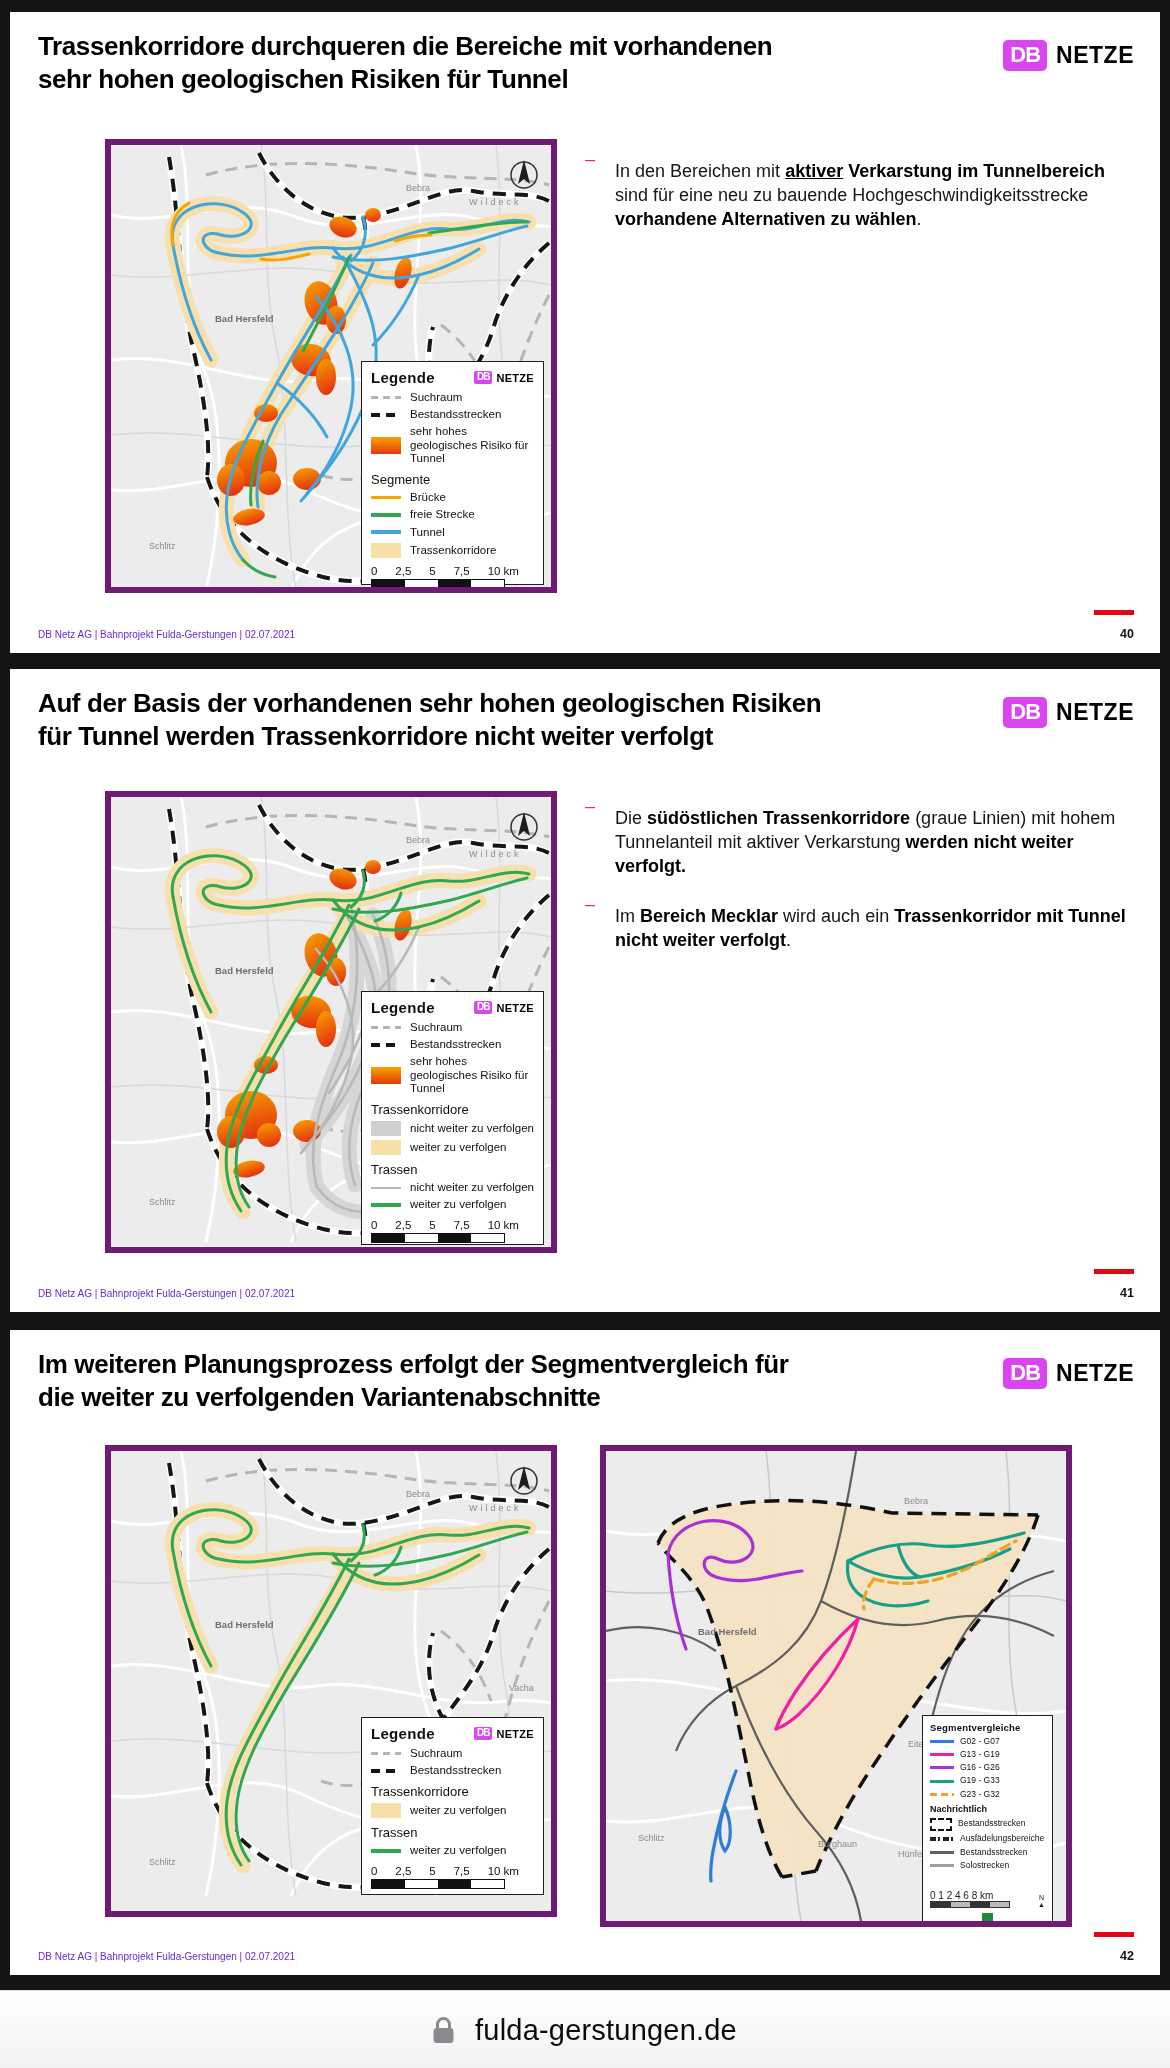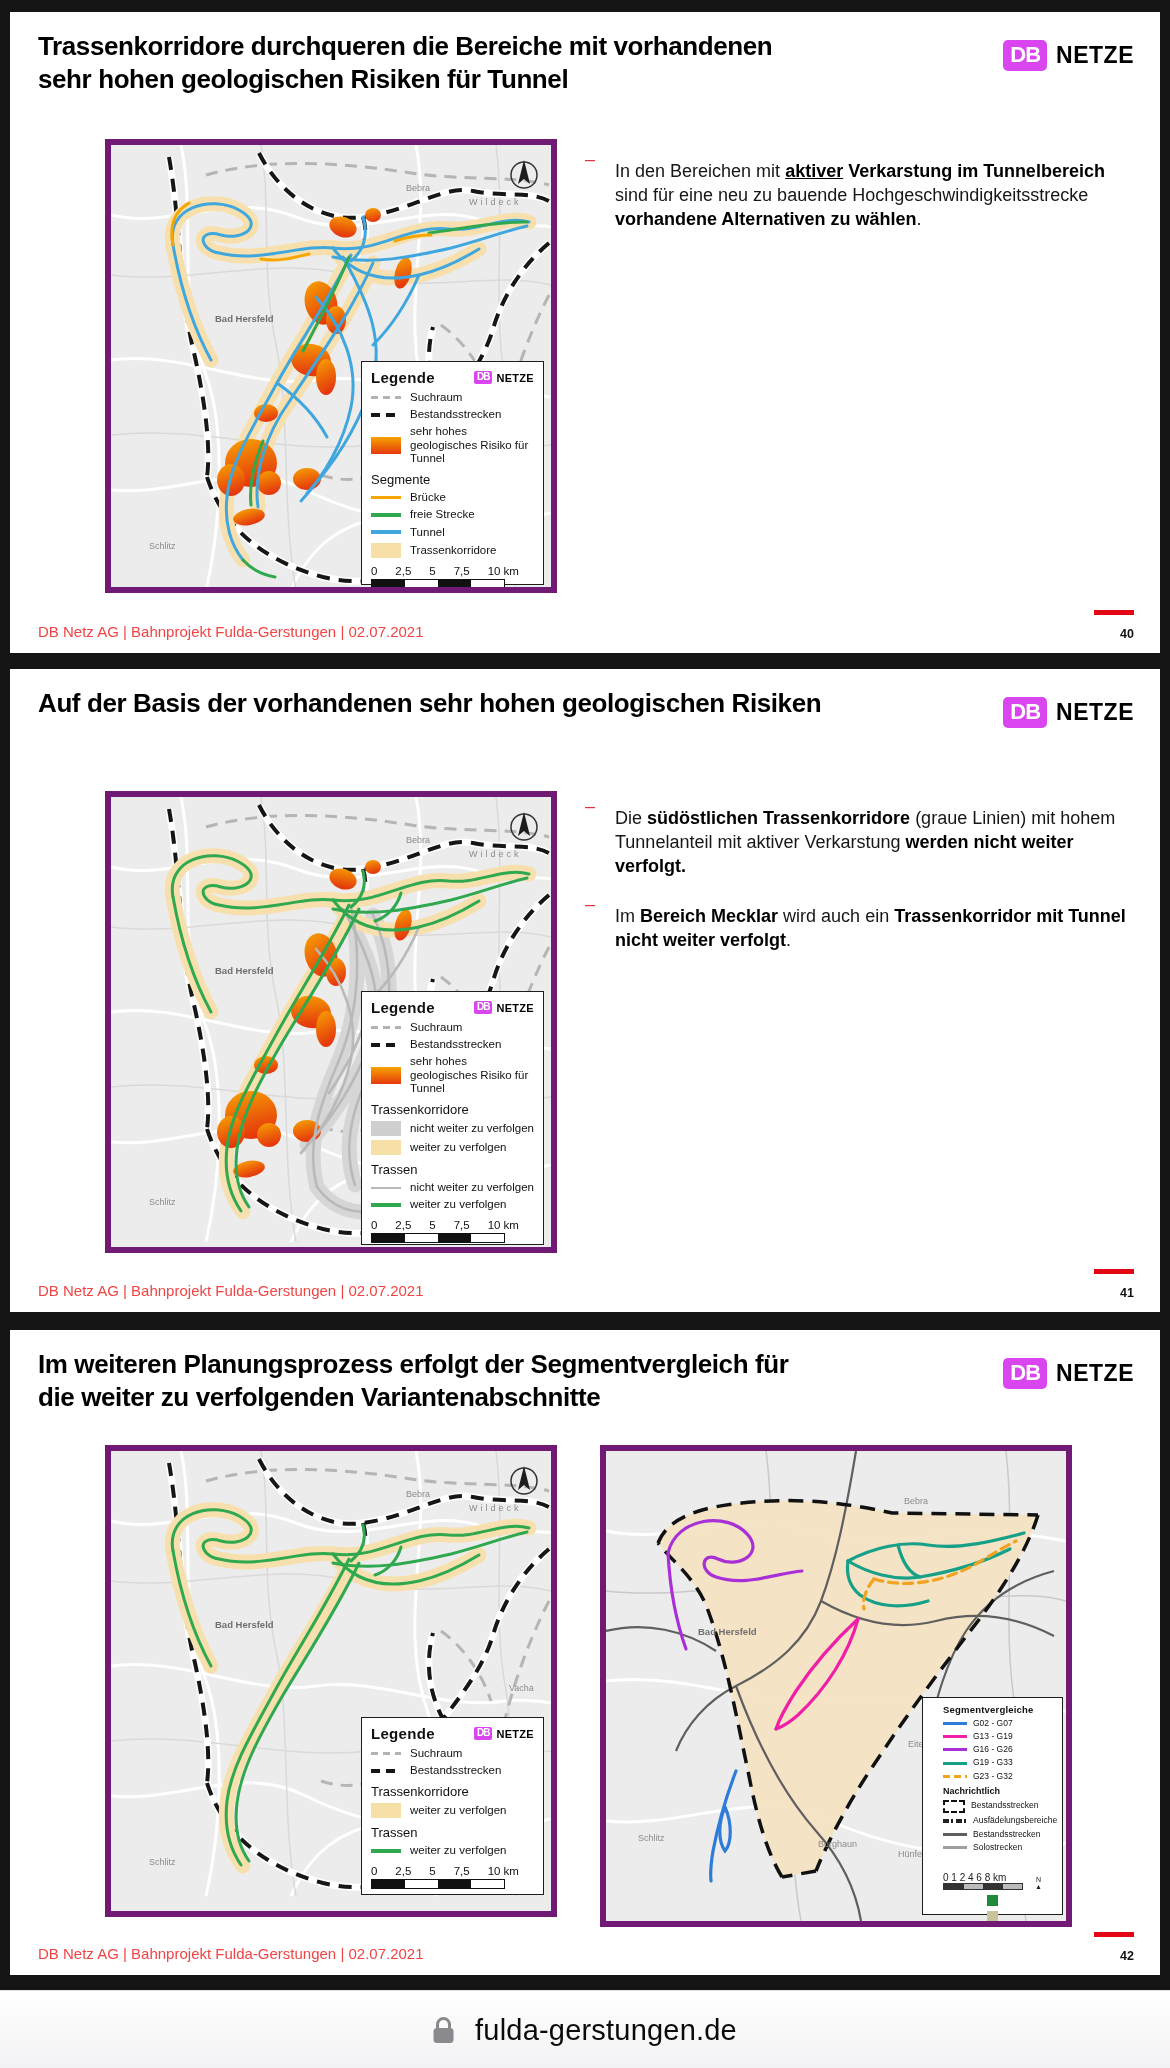--- a/index.html
+++ b/index.html
@@ -49,21 +49,21 @@
   .line-blue{height:3.5px;background:#3fa7de;}
   .line-grayl{height:2px;background:#b9b9b9;}
   .lg-sec{font-size:13px;margin:7px 0 1px;}
   .lg-scale{display:flex;justify-content:space-between;width:148px;margin-top:7px;font-size:11.5px;}
   .sbar{display:flex;width:132px;height:8px;border:1px solid #111;margin-top:2px;}
   .sbar i{flex:1;}
   .sbar i:nth-child(odd){background:#111;}
   .sbar i:nth-child(even){background:#fff;}
 
   
-  #lg3r{left:316px;top:246px;width:141px;height:218px;padding:6px 20px;font-size:8.5px;}
+  #lg3r{left:316px;top:264px;width:131px;height:218px;padding:6px 7px;font-size:8.5px;}
   #lg3r .lg-title{font-size:9.5px;letter-spacing:0.2px;}
   #lg3r .lg-row{gap:6px;margin:3.5px 0;font-size:8.5px;}
   #lg3r .sw{flex:0 0 24px;}
   .l-blue{height:3px;background:#2f7bd8;}
   .l-mag{height:3px;background:#ef1fa7;}
   .l-pur{height:3px;background:#a92fd6;}
   .l-teal{height:3px;background:#16a088;}
   .l-orgdash{height:3px;background:repeating-linear-gradient(90deg,#f2a21f 0 7px,transparent 7px 11px);}
   .l-unters{flex:0 0 18px;width:18px;height:9px;border:2px dashed #111;}
   .l-dashdot{height:3.5px;background:repeating-linear-gradient(90deg,#222 0 6px,transparent 6px 8px,#222 8px 10px,transparent 10px 13px);}
@@ -83,21 +83,21 @@
   
   .bullets{position:absolute;left:575px;width:560px;}
   #s1 .bullets{top:136px;}
   #s2 .bullets{top:126px;}
   .bullet{display:flex;gap:8px;font-size:18px;line-height:1.32;color:#161616;margin-bottom:3px;}
   .bdash{color:#e23345;flex:0 0 auto;}
   .btxt{margin:12px;}
   .btxt b{font-weight:bold;color:#000;}
   .btxt b.u{text-decoration:underline;}
 
-  .sfooter{position:absolute;left:28px;bottom:13px;font-size:15px;color:#ef4444;}
+  .sfooter{position:absolute;left:28px;bottom:13px;font-size:10px;color:#6d28d9;}
   .pageblock{position:absolute;right:26px;bottom:11px;text-align:right;}
   .redbar{display:block;width:40px;height:5px;background:#e30613;margin:0 0 9px auto;}
   .pageno{font-size:12.5px;font-weight:bold;color:#111;}
 
   
   .urlbar{position:absolute;left:0;top:1990px;width:1170px;height:78px;
           background:linear-gradient(#ffffff,#f2f2f4);border-top:1px solid #e3e3e6;
           display:flex;align-items:center;justify-content:center;gap:21px;}
   .urltext{font-size:29px;color:#0a0a0a;letter-spacing:0.2px;}
 </style>
@@ -326,20 +326,21 @@
     <div class="sfooter">DB Netz AG | Bahnprojekt Fulda-Gerstungen | 02.07.2021</div>
     <div class="pageblock">
       <span class="redbar"></span>
       <span class="pageno">40</span>
     </div>
   </section>
 
   <section class="slide" id="s2">
     <div class="title">
       <div>Auf der Basis der vorhandenen sehr hohen geologischen Risiken</div>
+      <div>für Tunnel werden Trassenkorridore nicht weiter verfolgt</div>
     </div>
     <div class="logo">
       <span class="dbbox">DB</span>
       <span class="netze">NETZE</span>
     </div>
 
     <div class="map" id="map2">
       <svg width="440" height="450" viewBox="0 0 440 450">
         <use href="#mbase"></use>
           <use href="#mbest"></use>

